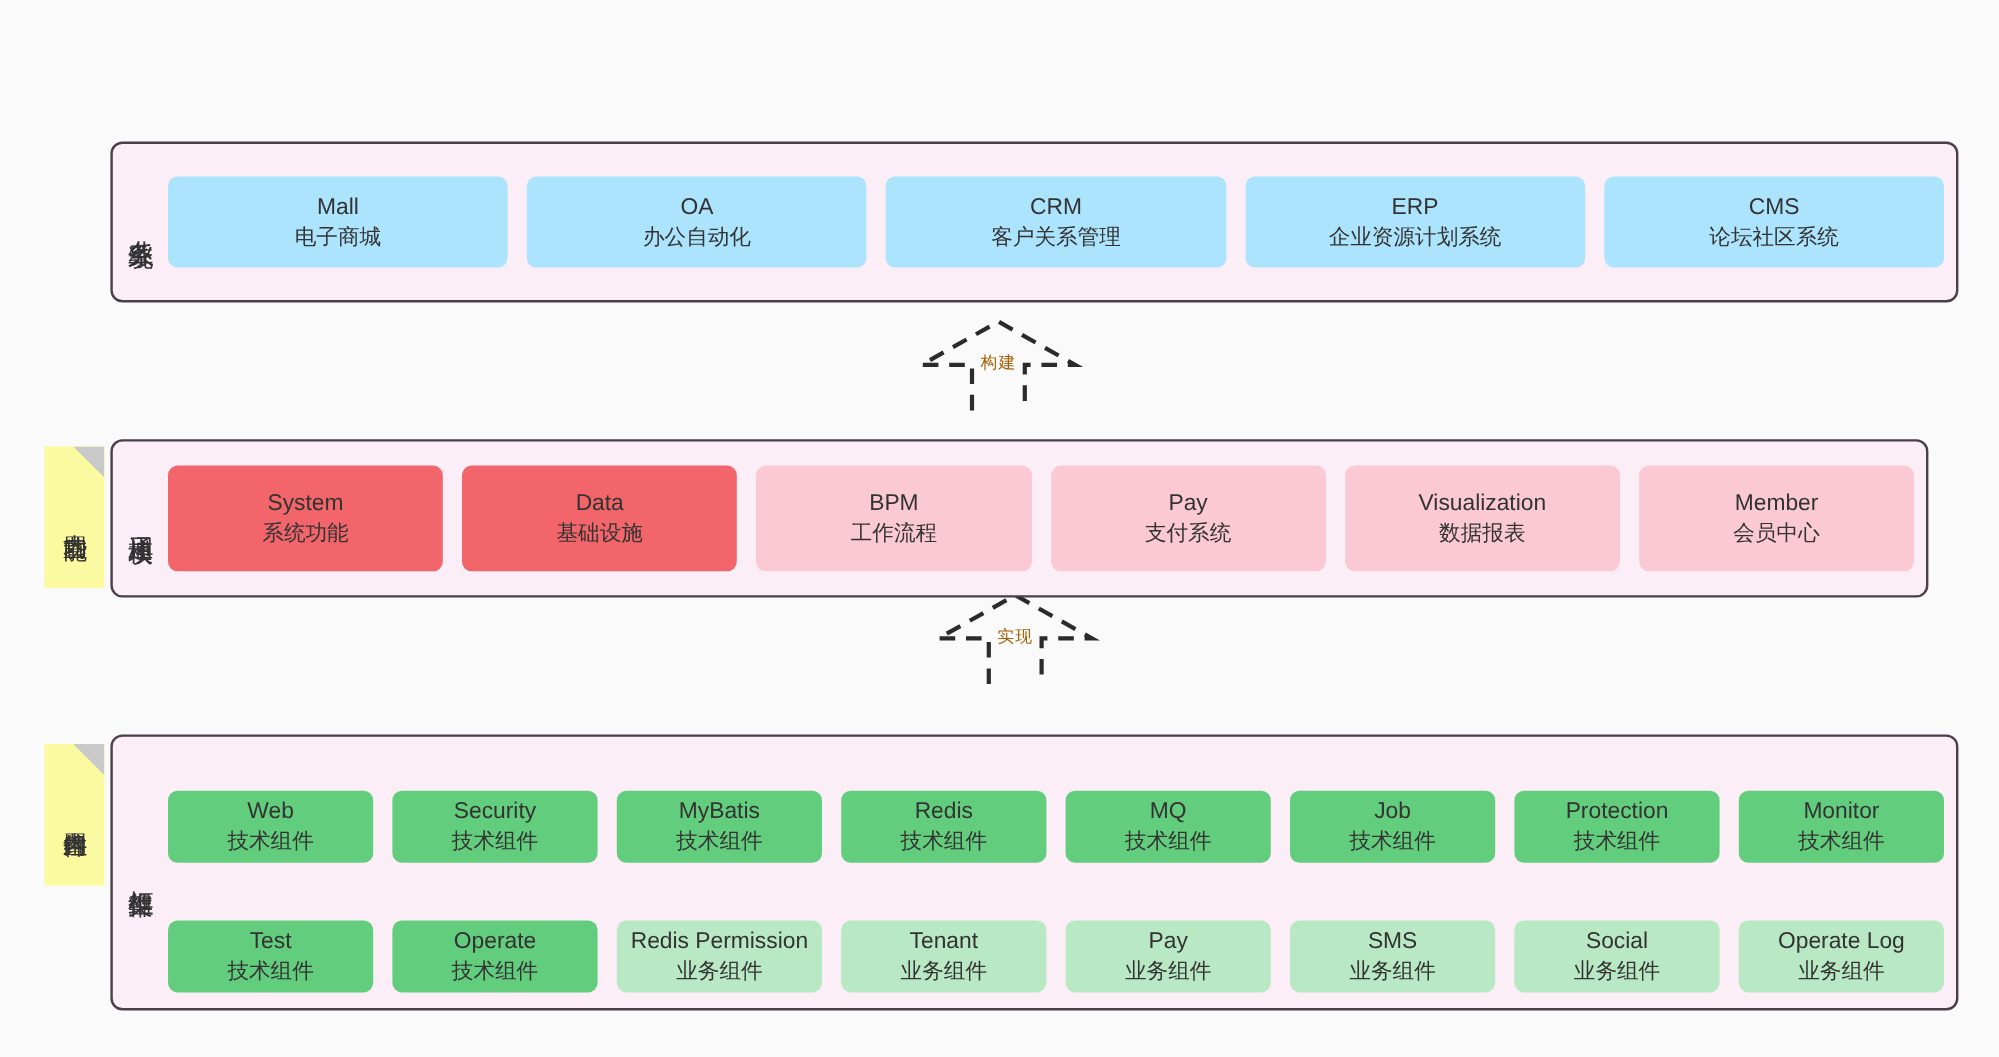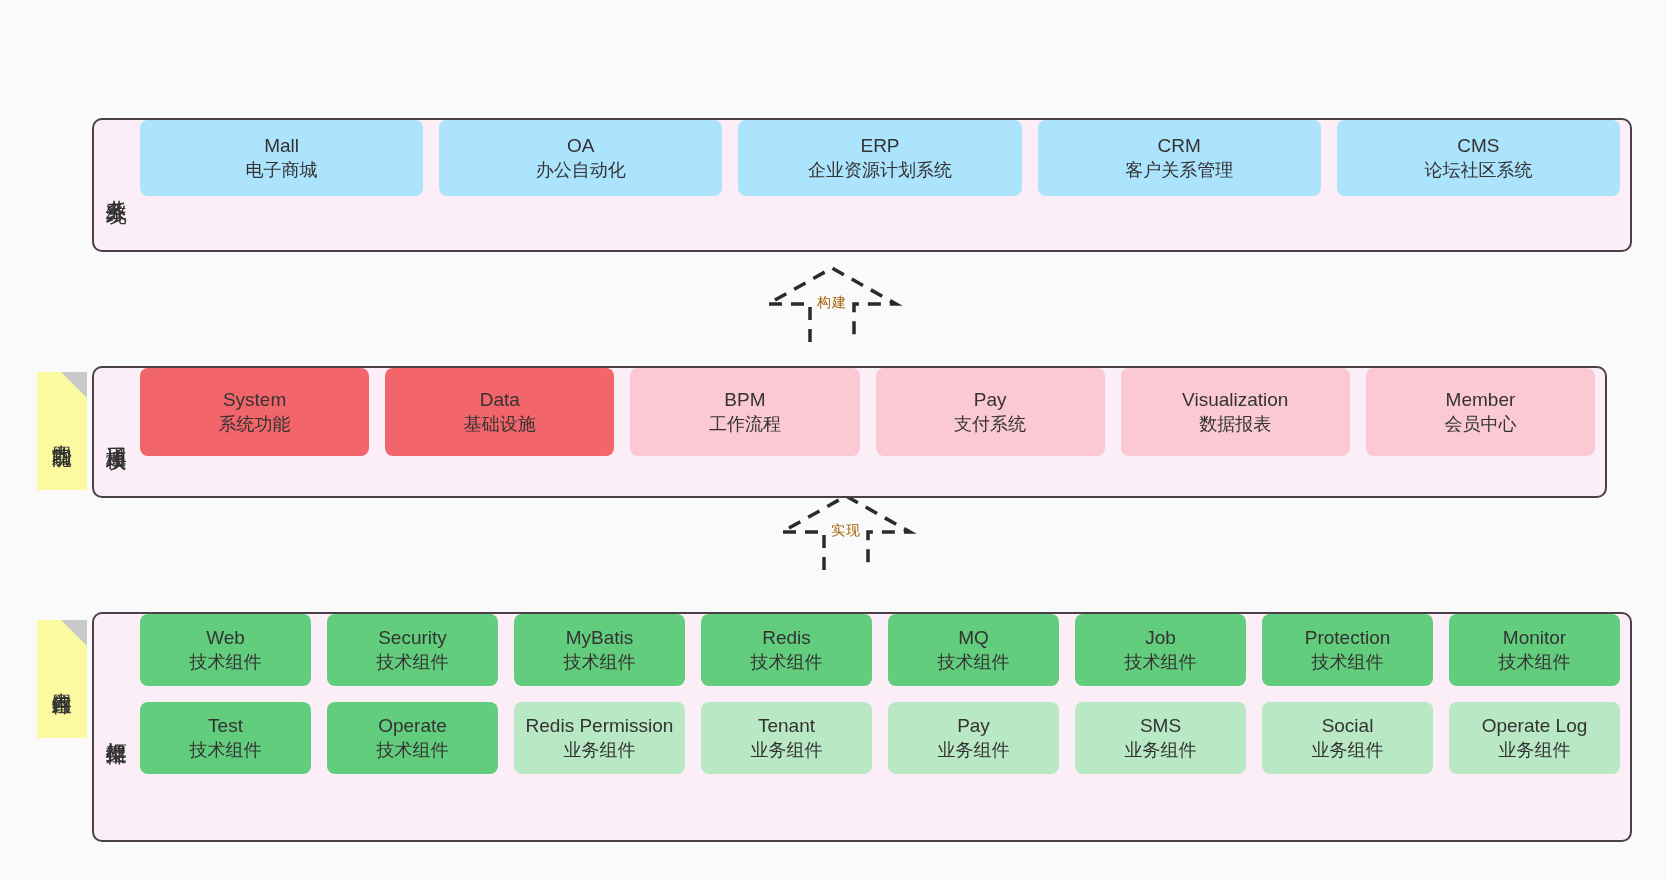--- a/index.html
+++ b/index.html
@@ -47,21 +47,21 @@
     writing-mode: vertical-rl;
     text-orientation: upright;
     letter-spacing: 1px;
     user-select: none;
   }
 
   .layer-body {
     flex: 1 1 auto;
     display: flex;
     flex-direction: column;
-    justify-content: flex-start;
+    justify-content: center;
     gap: 16px;
     padding: 0 10px 0 2px;
   }
 
   .box-row {
     display: flex;
     flex-direction: row;
     align-items: stretch;
     gap: 16px;
   }
@@ -93,21 +93,21 @@
 
   
   .l1 .node { height: 76px; background: #ace3fd; }
 
   
   .l2 .node { height: 88px; }
   .node.red   { background: #f2656a; }
   .node.pink  { background: #fbc9d3; }
 
   
-  .l3 .node { height: 72px; }
+  .l3 .node { height: 60px; margin-top: 32px; }
   .node.green       { background: #63cd7e; }
   .node.lightgreen  { background: #b9e8c4; }
 
   
   .sticky {
     position: absolute;
     width: 50px;
     background: #fbfaa0;
     color: #333333;
     font-size: 20px;
@@ -169,26 +169,26 @@
       <div class="box-row">
         <div class="node">
           <span class="nm">Mall</span>
           <span class="sub">电子商城</span>
         </div>
         <div class="node">
           <span class="nm">OA</span>
           <span class="sub">办公自动化</span>
         </div>
         <div class="node">
+          <span class="nm">CRM</span>
+          <span class="sub">客户关系管理</span>
+        </div>
+        <div class="node">
           <span class="nm">ERP</span>
           <span class="sub">企业资源计划系统</span>
-        </div>
-        <div class="node">
-          <span class="nm">CRM</span>
-          <span class="sub">客户关系管理</span>
         </div>
         <div class="node">
           <span class="nm">CMS</span>
           <span class="sub">论坛社区系统</span>
         </div>
       </div>
     </div>
   </div>
 
   <div class="arrow" style="left:758px; top:264px; width:148px; height:78px;">

